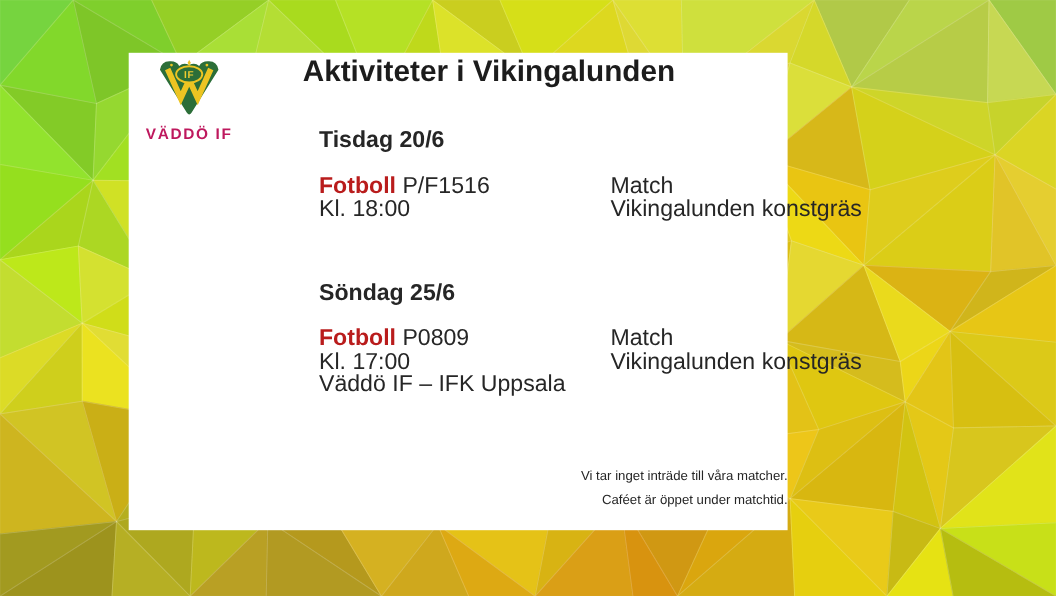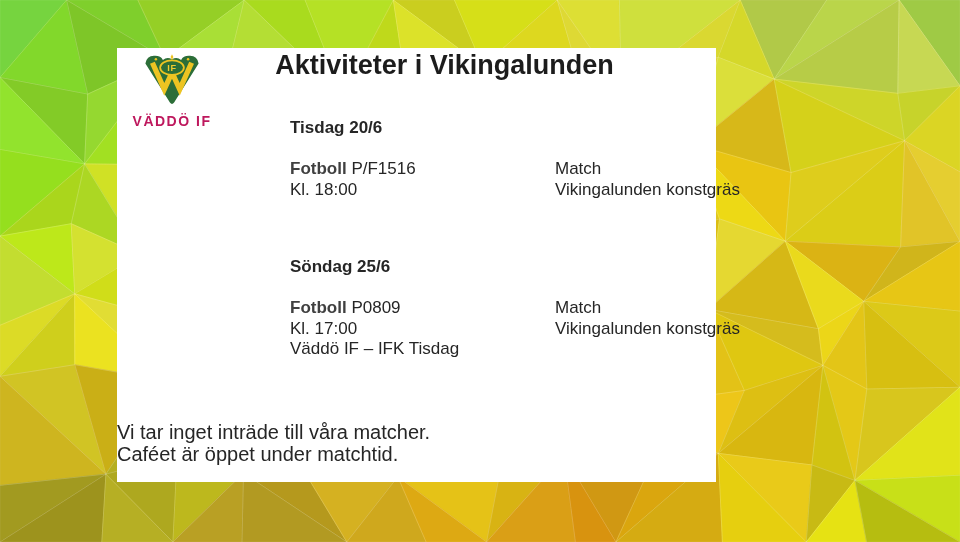--- a/index.html
+++ b/index.html
@@ -16,29 +16,29 @@
   .logo-wrap{position:absolute;left:0;top:4px;width:110px;}
   .logo-emblem{display:block;margin:0 auto;width:70px;height:55px;}
   .club-name{
     position:absolute;left:0;top:61px;width:110px;text-align:center;
     font-size:14px;font-weight:bold;letter-spacing:1.5px;color:#be185d;white-space:nowrap;
   }
   .slide-title{
     position:absolute;left:0;top:2px;width:100%;text-align:center;
     font-size:27px;line-height:30px;font-weight:bold;color:#1c1c1c;margin-left:28px;
   }
-  .event-block{position:absolute;left:173px;width:560px;color:#262626;font-size:17px;line-height:20.5px;}
+  .event-block{position:absolute;left:173px;width:560px;color:#262626;font-size:21px;line-height:20.5px;}
   .event-block .day{font-weight:bold;}
   .event-block .gap{height:20.5px;}
   .event-rows{position:relative;}
   .right-col{position:absolute;left:265px;top:0;}
-  .activity{color:#404040;font-weight:bold;}
+  .activity{color:#b91c1c;font-weight:bold;}
   .footer{
-    position:absolute;left:0;top:374px;width:100%;text-align:left;
-    color:#262626;font-size:20px;line-height:21.5px;
+    position:absolute;left:0;top:374px;width:100%;text-align:right;
+    color:#262626;font-size:12px;line-height:21.5px;
   }
   .ln{white-space:nowrap;}
 </style>
 </head>
 <body>
 
 <svg id="bg-mesh" xmlns="http://www.w3.org/2000/svg" viewBox="0 0 960 542" preserveAspectRatio="none">
     <polygon points="0.0,0.0 66.6,0.0 0.0,77.4" fill="hsl(97.8,63.4%,54.0%)" stroke="hsl(97.8,63.4%,54.0%)" stroke-width="0.8"></polygon>
     <polygon points="66.6,0.0 87.7,94.1 0.0,77.4" fill="hsl(89.6,68.7%,50.7%)" stroke="hsl(89.6,68.7%,50.7%)" stroke-width="0.8"></polygon>
     <polygon points="66.6,0.0 137.8,0.0 165.2,58.6" fill="hsl(89.3,65.2%,49.2%)" stroke="hsl(89.3,65.2%,49.2%)" stroke-width="0.8"></polygon>
@@ -409,21 +409,21 @@
     </div>
   </div>
 
   <div class="event-block" style="top:209px">
     <div class="day">Söndag 25/6</div>
     <div class="gap"></div>
     <div class="event-rows">
       <div class="left-col">
         <div class="ln"><span class="activity">Fotboll</span> <span>P0809</span></div>
         <div class="ln">Kl. 17:00</div>
-        <div class="ln">Väddö IF – IFK Tisdag</div>
+        <div class="ln">Väddö IF – IFK Uppsala</div>
       </div>
       <div class="right-col">
         <div class="ln">Match</div>
         <div class="ln">Vikingalunden konstgräs</div>
       </div>
     </div>
   </div>
 
   <div class="footer">
     <div class="ln">Vi tar inget inträde till våra matcher.</div>

